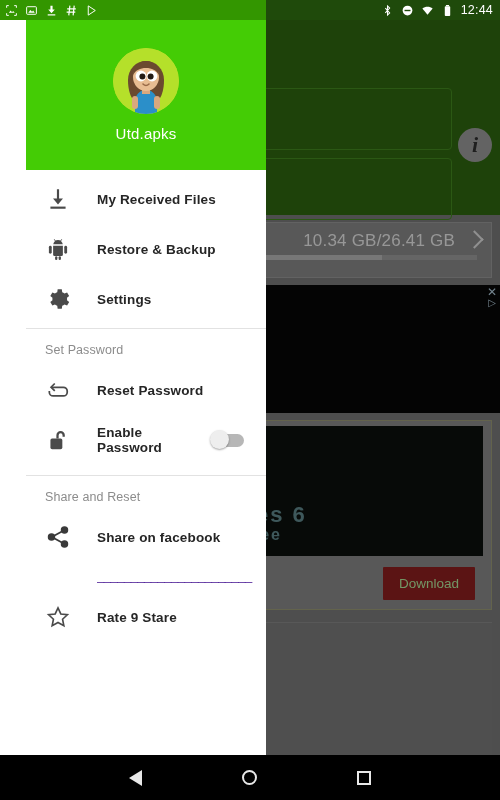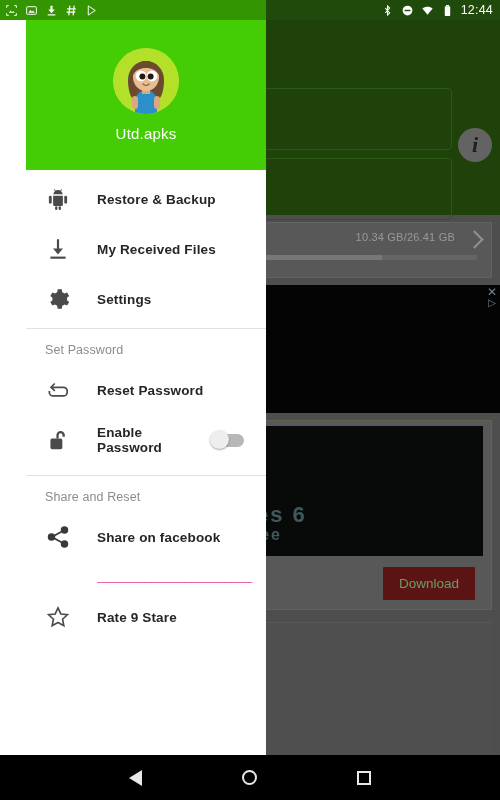--- a/index.html
+++ b/index.html
@@ -31,21 +31,21 @@
     font-size: 22px; font-weight: bold; font-style: italic;
     display: flex; align-items: center; justify-content: center;
     font-family: "Liberation Serif", serif;
   }
   .storage-card {
     position: absolute; left: 0; right: 8px; top: 222px; height: 56px;
     background: #7a7a7a; border: 1px solid #888;
   }
   .storage-text {
     position: absolute; right: 36px; top: 8px;
-    color: #d2d2d2; font-size: 11px; letter-spacing: .2px;
+    color: #d2d2d2; font-size: 17px; letter-spacing: .2px;
   }
   .storage-chev {
     position: absolute; right: 10px; top: 10px;
     width: 13px; height: 13px;
     border-right: 2px solid #c8c8c8; border-top: 2px solid #c8c8c8;
     transform: rotate(45deg);
   }
   .storage-bar {
     position: absolute; left: 0; right: 14px; top: 32px; height: 5px;
     background: #8d8d8d;
@@ -167,21 +167,21 @@
   }
   .menu-icon { width: 26px; height: 26px; display: flex; align-items: center; justify-content: center; flex: none; }
   .menu-label { margin-left: 26px; color: #262626; font-size: 13.5px; font-weight: bold; letter-spacing: .15px; }
   .divider { height: 1px; background: #e2e2e2; margin: 4px 0 0 0; }
   .section-label { color: #8c8c8c; font-size: 12.5px; padding: 14px 0 8px 19px; letter-spacing: .1px; }
 
   .toggle { margin-left: auto; margin-right: 22px; position: relative; width: 34px; height: 14px; }
   .toggle .track { position: absolute; right: 0; top: 1px; width: 30px; height: 13px; border-radius: 7px; background: #b7b7b7; }
   .toggle .knob { position: absolute; left: 0; top: -3px; width: 19px; height: 19px; border-radius: 50%; background: #eeeeee; box-shadow: 0 1px 2px rgba(0,0,0,.35); }
 
-  .dash-sep { margin: 6px 0 6px 71px; width: 163px; color: #ec4899; font-size: 13px; letter-spacing: -0.5px; overflow: hidden; white-space: nowrap; height: 18px; }
+  .dash-sep { margin: 6px 0 6px 71px; width: 163px; color: #4c1d95; font-size: 13px; letter-spacing: -0.5px; overflow: hidden; white-space: nowrap; height: 18px; }
 
   .icon-svg { width: 100%; height: 100%; display: block; }
 </style>
 </head>
 <body>
 
 <div id="screen">
 
   <div class="bg-app">
 
@@ -347,45 +347,45 @@
         </svg>
       </div>
       <div class="account-name">Utd.apks</div>
     </div>
 
     <div class="menu">
 
       <div class="menu-item">
         <span class="menu-icon">
           <svg class="icon-svg" viewBox="0 0 24 24" fill="#4a4a4a">
+            <path d="M11 3h2v8.5h3.6L12 17l-4.6-5.5H11z"></path>
+              <rect x="5" y="19" width="14" height="2"></rect>
+          </svg>
+        </span>
+        <span class="menu-label">My Received Files</span>
+      </div>
+
+      <div class="menu-item">
+        <span class="menu-icon">
+          <svg class="icon-svg" viewBox="0 0 24 24" fill="#4a4a4a">
             <path d="M7.5 9h9v8.2a1.3 1.3 0 0 1-1.3 1.3H8.8A1.3 1.3 0 0 1 7.5 17.2z"></path>
             <rect x="3.6" y="9" width="2.6" height="7.4" rx="1.3"></rect>
             <rect x="17.8" y="9" width="2.6" height="7.4" rx="1.3"></rect>
             <rect x="9.3" y="18.6" width="2.1" height="3.6" rx="1"></rect>
             <rect x="12.6" y="18.6" width="2.1" height="3.6" rx="1"></rect>
             <path d="M7.6 7.7C7.9 5.3 9.7 3.6 12 3.6s4.1 1.7 4.4 4.1z"></path>
             <path d="M8.6 3.1l1 1.5M15.4 3.1l-1 1.5" stroke="#4a4a4a" stroke-width="0.9"></path>
           </svg>
         </span>
         <span class="menu-label">Restore &amp; Backup</span>
       </div>
 
       <div class="menu-item">
         <span class="menu-icon">
           <svg class="icon-svg" viewBox="0 0 24 24" fill="#4a4a4a">
-            <path d="M11 3h2v8.5h3.6L12 17l-4.6-5.5H11z"></path>
-              <rect x="5" y="19" width="14" height="2"></rect>
-          </svg>
-        </span>
-        <span class="menu-label">My Received Files</span>
-      </div>
-
-      <div class="menu-item">
-        <span class="menu-icon">
-          <svg class="icon-svg" viewBox="0 0 24 24" fill="#4a4a4a">
             <path d="M12 8.3a3.7 3.7 0 1 0 0 7.4 3.7 3.7 0 0 0 0-7.4zm0 5.6a1.9 1.9 0 1 1 0-3.8 1.9 1.9 0 0 1 0 3.8z"></path>
             <path d="M20.3 13.2a8.6 8.6 0 0 0 0-2.4l2-1.5-1.9-3.3-2.4.9a8.4 8.4 0 0 0-2.1-1.2L15.5 3h-3.8l-.4 2.7c-.8.3-1.5.7-2.1 1.2l-2.4-.9-1.9 3.3 2 1.5a8.6 8.6 0 0 0 0 2.4l-2 1.5 1.9 3.3 2.4-.9c.6.5 1.3.9 2.1 1.2l.4 2.7h3.8l.4-2.7c.8-.3 1.5-.7 2.1-1.2l2.4.9 1.9-3.3z"></path>
           </svg>
         </span>
         <span class="menu-label">Settings</span>
       </div>
 
       <div class="divider"></div>
 
       <div class="section-label">Set Password</div>

